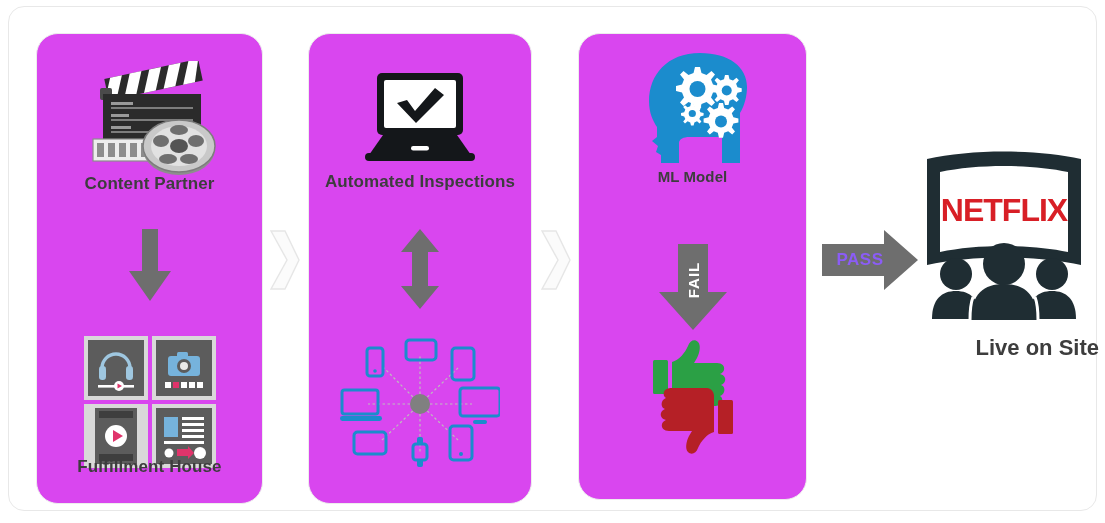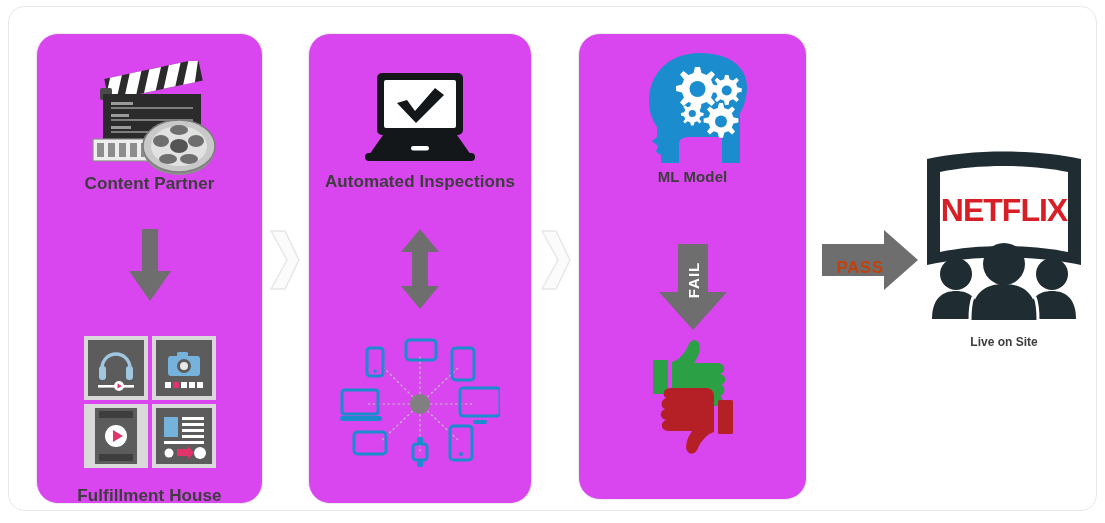--- a/index.html
+++ b/index.html
@@ -73,27 +73,27 @@
   .pass-arrow {
     position: absolute;
     left: 813px;
     top: 222px;
     width: 98px;
     height: 62px;
   }
   .pass-text {
     position: absolute;
     left: 0;
-    top: 8px;
+    top: 0;
     width: 76px;
     height: 62px;
     display: flex;
     align-items: center;
     justify-content: center;
-    color: #c2410c;
+    color: #8b5cf6;
     font-size: 17px;
     font-weight: bold;
     letter-spacing: .5px;
     pointer-events: none;
     text-align: center;
   }
 
   
   .fail-arrow {
     position: absolute;
@@ -140,21 +140,21 @@
     box-sizing: border-box;
   }
   .tile > svg { display: block; }
 
   
   .live-block {
     position: absolute;
     left: 900px;
     top: 140px;
     width: 190px;
-    text-align: center;
+    text-align: right;
   }
 </style>
 </head>
 <body>
 
 <div class="diagram-frame">
 
   <div class="panel panel-1">
 
     <div class="icon-wrap" style="top:26px;height:120px;">
@@ -287,21 +287,21 @@
             <rect x="26" y="27" width="22" height="3"></rect>
             <rect x="8" y="33" width="40" height="3"></rect>
           </g>
           <circle cx="13" cy="45" r="4.5" fill="#ffffff"></circle>
           <circle cx="44" cy="45" r="6" fill="#ffffff"></circle>
           <polygon points="21,41 32,41 32,38 38,45 32,51 32,48 21,48" fill="#e0346b"></polygon>
         </svg>
       </div>
     </div>
 
-    <div class="stage-label" style="top:452px;font-size:17px;">Fulfillment House</div>
+    <div class="stage-label" style="top:423px;font-size:17px;">Fulfillment House</div>
   </div>
 
   <div class="chevron chev-1">
     <svg width="34" height="62" viewBox="0 0 34 62">
       <polygon points="4,2 20,31 4,60 18,60 32,31 18,2" fill="#fbfbfb" stroke="#e6e6e6" stroke-width="1.4"></polygon>
     </svg>
   </div>
 
   <div class="panel panel-2">
 
@@ -457,16 +457,16 @@
           <circle cx="83" cy="117" r="21"></circle>
           <path d="M50 173 C50 147 63 137 83 137 C103 137 116 147 116 173 Z"></path>
         </g>
 
         <g stroke="#ffffff" stroke-width="3" fill="none">
           <path d="M52 150 C49 158 49 166 49 173"></path>
           <path d="M114 150 C117 158 117 166 117 173"></path>
         </g>
       </svg>
     </div>
-    <div style="margin-top:12px;font-size:12px;font-weight:bold;color:#3d3d3d;">Live on Site</div>
+    <div style="margin-top:12px;font-size:22px;font-weight:bold;color:#3d3d3d;">Live on Site</div>
   </div>
 
 </div>
 
 </body></html>

